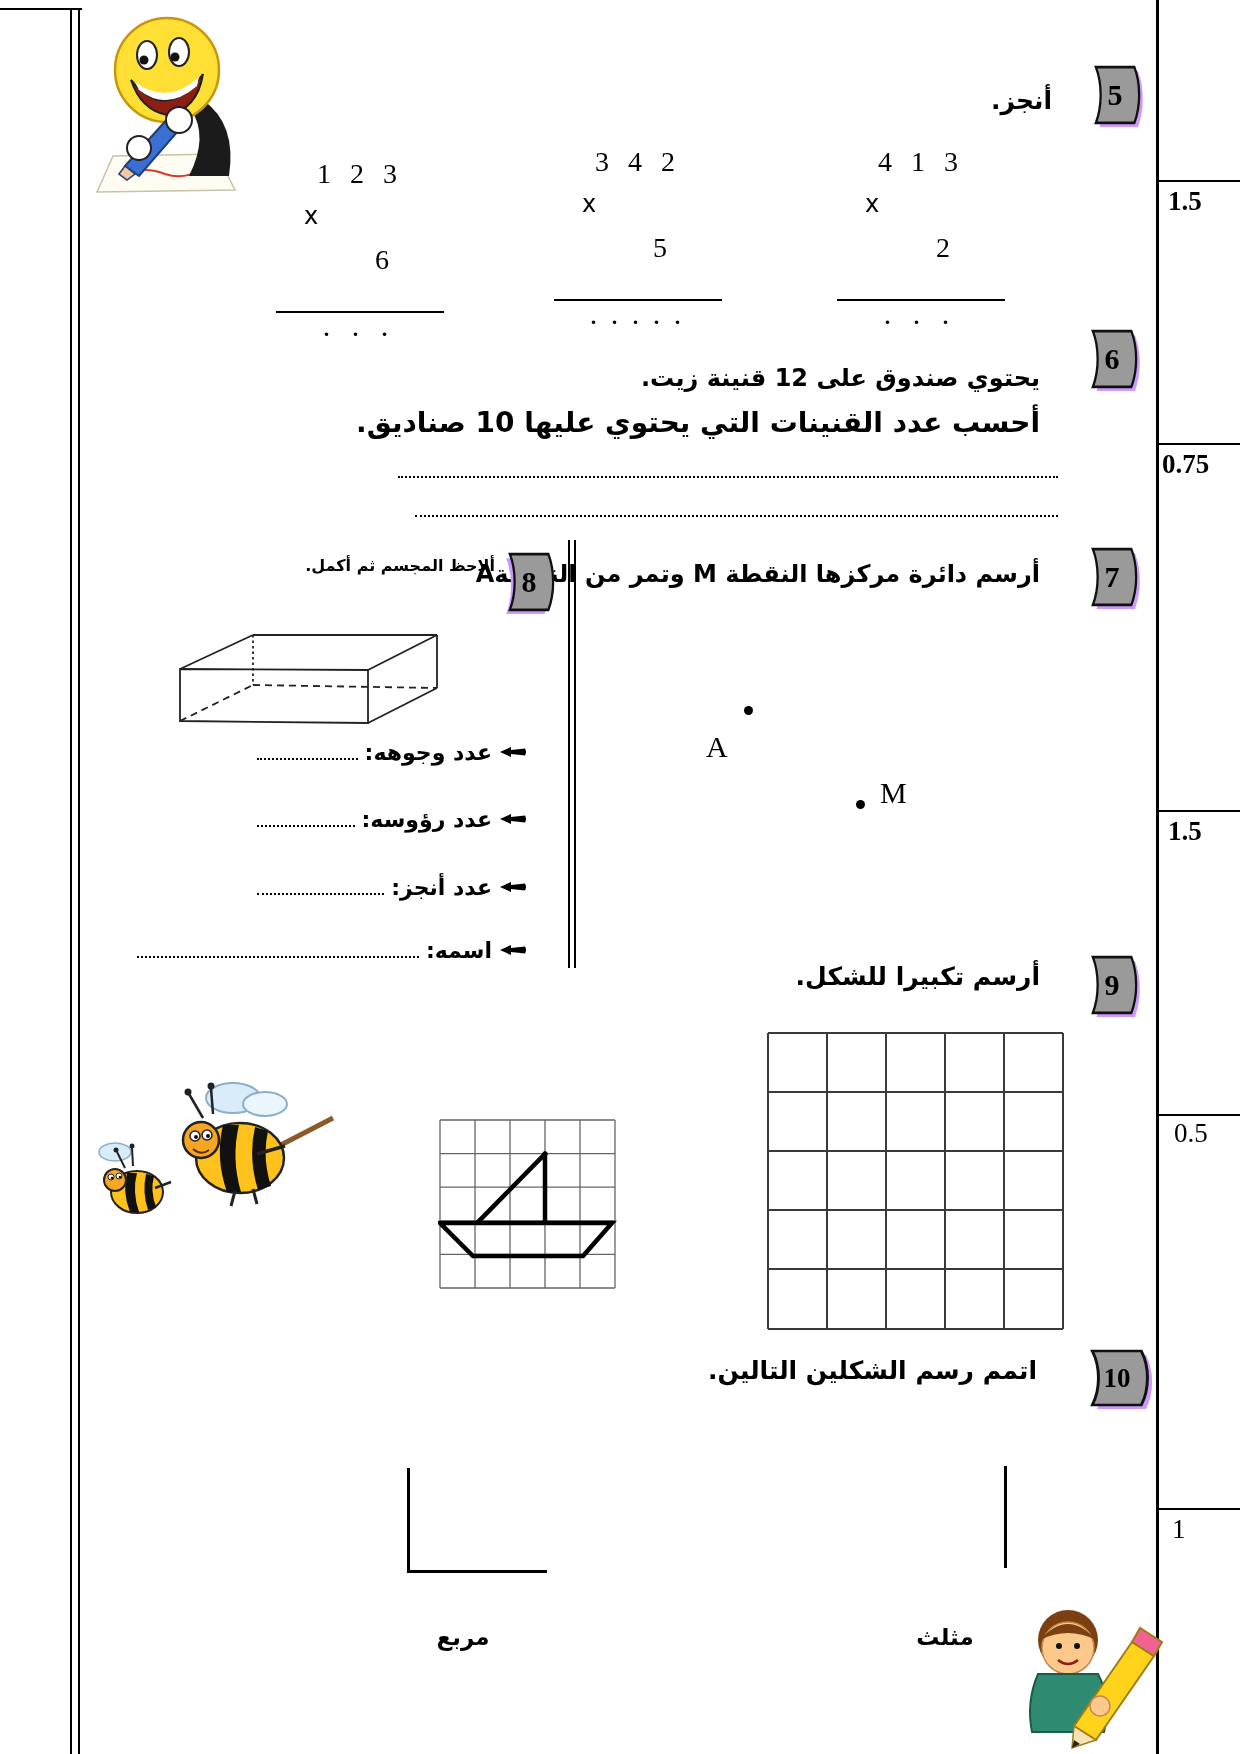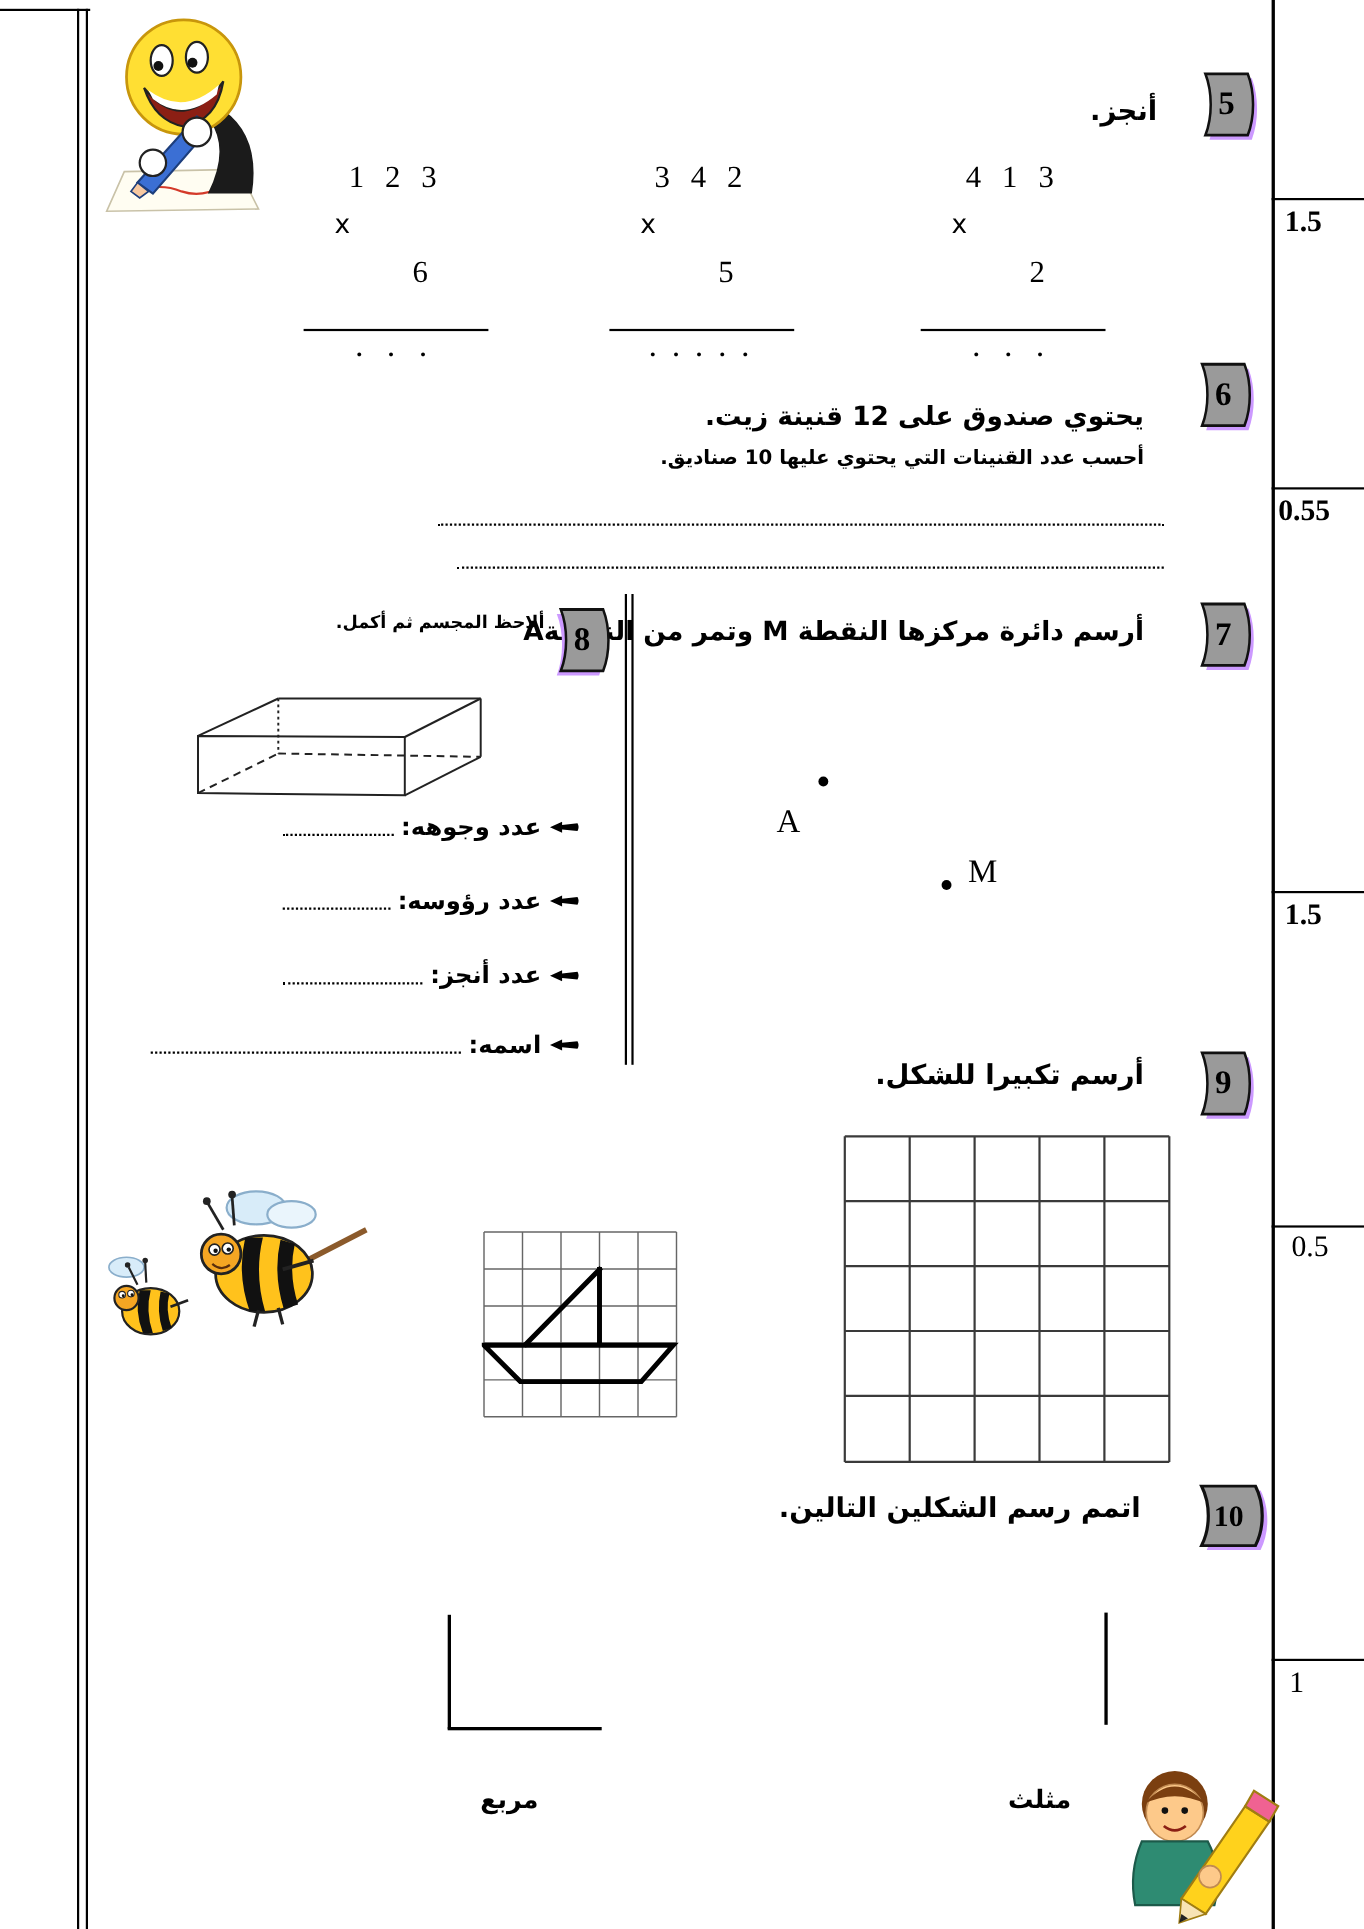--- a/index.html
+++ b/index.html
@@ -46,21 +46,21 @@
   <div class="line" style="left:78px;top:8px;width:2px;height:1746px;"></div>
   <div class="line" style="left:1156px;top:0;width:3px;height:1754px;"></div>
 
   <div class="line" style="left:1156px;top:180px;width:84px;height:2px;"></div>
   <div class="line" style="left:1156px;top:443px;width:84px;height:2px;"></div>
   <div class="line" style="left:1156px;top:810px;width:84px;height:2px;"></div>
   <div class="line" style="left:1156px;top:1114px;width:84px;height:2px;"></div>
   <div class="line" style="left:1156px;top:1508px;width:84px;height:2px;"></div>
 
   <div class="score bold" style="left:1168px;top:186px;">1.5</div>
-  <div class="score bold" style="left:1162px;top:449px;">0.55</div>
+  <div class="score bold" style="left:1162px;top:449px;">0.75</div>
   <div class="score bold" style="left:1168px;top:816px;">1.5</div>
   <div class="score" style="left:1174px;top:1118px;">0.5</div>
   <div class="score" style="left:1172px;top:1514px;">1</div>
 
   <svg class="abs" style="left:95px;top:8px;" width="150" height="185" viewBox="0 0 150 185">
     <polygon points="18,148 122,146 140,182 2,184" fill="#fffdf2" stroke="#c9c2a8" stroke-width="1.5"></polygon>
     <path d="M30,166 q20,-8 40,0 q18,6 36,-4" fill="none" stroke="#d43a2a" stroke-width="2"></path>
     <path d="M108,92 Q142,116 134,168 L94,168 Q114,128 96,102 Z" fill="#1b1b1b"></path>
     <circle cx="72" cy="62" r="52" fill="#ffdf33" stroke="#c8960c" stroke-width="2.5"></circle>
     <ellipse cx="52" cy="47" rx="10" ry="14" fill="#fff" stroke="#222" stroke-width="2"></ellipse>
@@ -77,21 +77,21 @@
 
   <div class="badge" style="left:1083px;top:64px;">
     <svg viewBox="0 0 72 60" preserveAspectRatio="none">
       <path d="M14,3 H56 C63,19 63,41 56,57 H14 C21,41 21,19 14,3 Z" transform="translate(4,4)" fill="#cc99ff"></path>
       <path d="M14,3 H56 C63,19 63,41 56,57 H14 C21,41 21,19 14,3 Z" fill="#9a9a9a" stroke="#111" stroke-width="2.5"></path>
     </svg>
     <span class="num">5</span>
   </div>
   <div class="ar abs" style="right:188px;top:86px;font-size:25px;">أنجز.</div>
 
-  <div class="mulblock" style="left:272px;">
+  <div class="mulblock" style="left:272px;margin-top:12px;">
     <div class="digits">1 2 3</div>
     <div class="sign">x</div>
     <div class="mult">6</div>
     <div class="ansline"></div>
     <div class="dots">. . .</div>
   </div>
   <div class="mulblock" style="left:550px;">
     <div class="digits">3 4 2</div>
     <div class="sign">x</div>
     <div class="mult">5</div>
@@ -107,21 +107,21 @@
   </div>
 
   <div class="badge" style="left:1080px;top:328px;">
     <svg viewBox="0 0 72 60" preserveAspectRatio="none">
       <path d="M14,3 H56 C63,19 63,41 56,57 H14 C21,41 21,19 14,3 Z" transform="translate(4,4)" fill="#cc99ff"></path>
       <path d="M14,3 H56 C63,19 63,41 56,57 H14 C21,41 21,19 14,3 Z" fill="#9a9a9a" stroke="#111" stroke-width="2.5"></path>
     </svg>
     <span class="num">6</span>
   </div>
   <div class="ar abs" style="right:200px;top:364px;font-size:24px;">يحتوي صندوق على 12 قنينة زيت.</div>
-  <div class="ar abs" style="right:200px;top:406px;font-size:18px;">أحسب عدد القنينات التي يحتوي عليها 10 صناديق.</div>
+  <div class="ar abs" style="right:200px;top:406px;font-size:28px;">أحسب عدد القنينات التي يحتوي عليها 10 صناديق.</div>
   <div class="dotline" style="left:398px;top:476px;width:660px;"></div>
   <div class="dotline" style="left:415px;top:515px;width:643px;"></div>
 
   <div class="badge" style="left:1080px;top:546px;">
     <svg viewBox="0 0 72 60" preserveAspectRatio="none">
       <path d="M14,3 H56 C63,19 63,41 56,57 H14 C21,41 21,19 14,3 Z" transform="translate(4,4)" fill="#cc99ff"></path>
       <path d="M14,3 H56 C63,19 63,41 56,57 H14 C21,41 21,19 14,3 Z" fill="#9a9a9a" stroke="#111" stroke-width="2.5"></path>
     </svg>
     <span class="num">7</span>
   </div>

